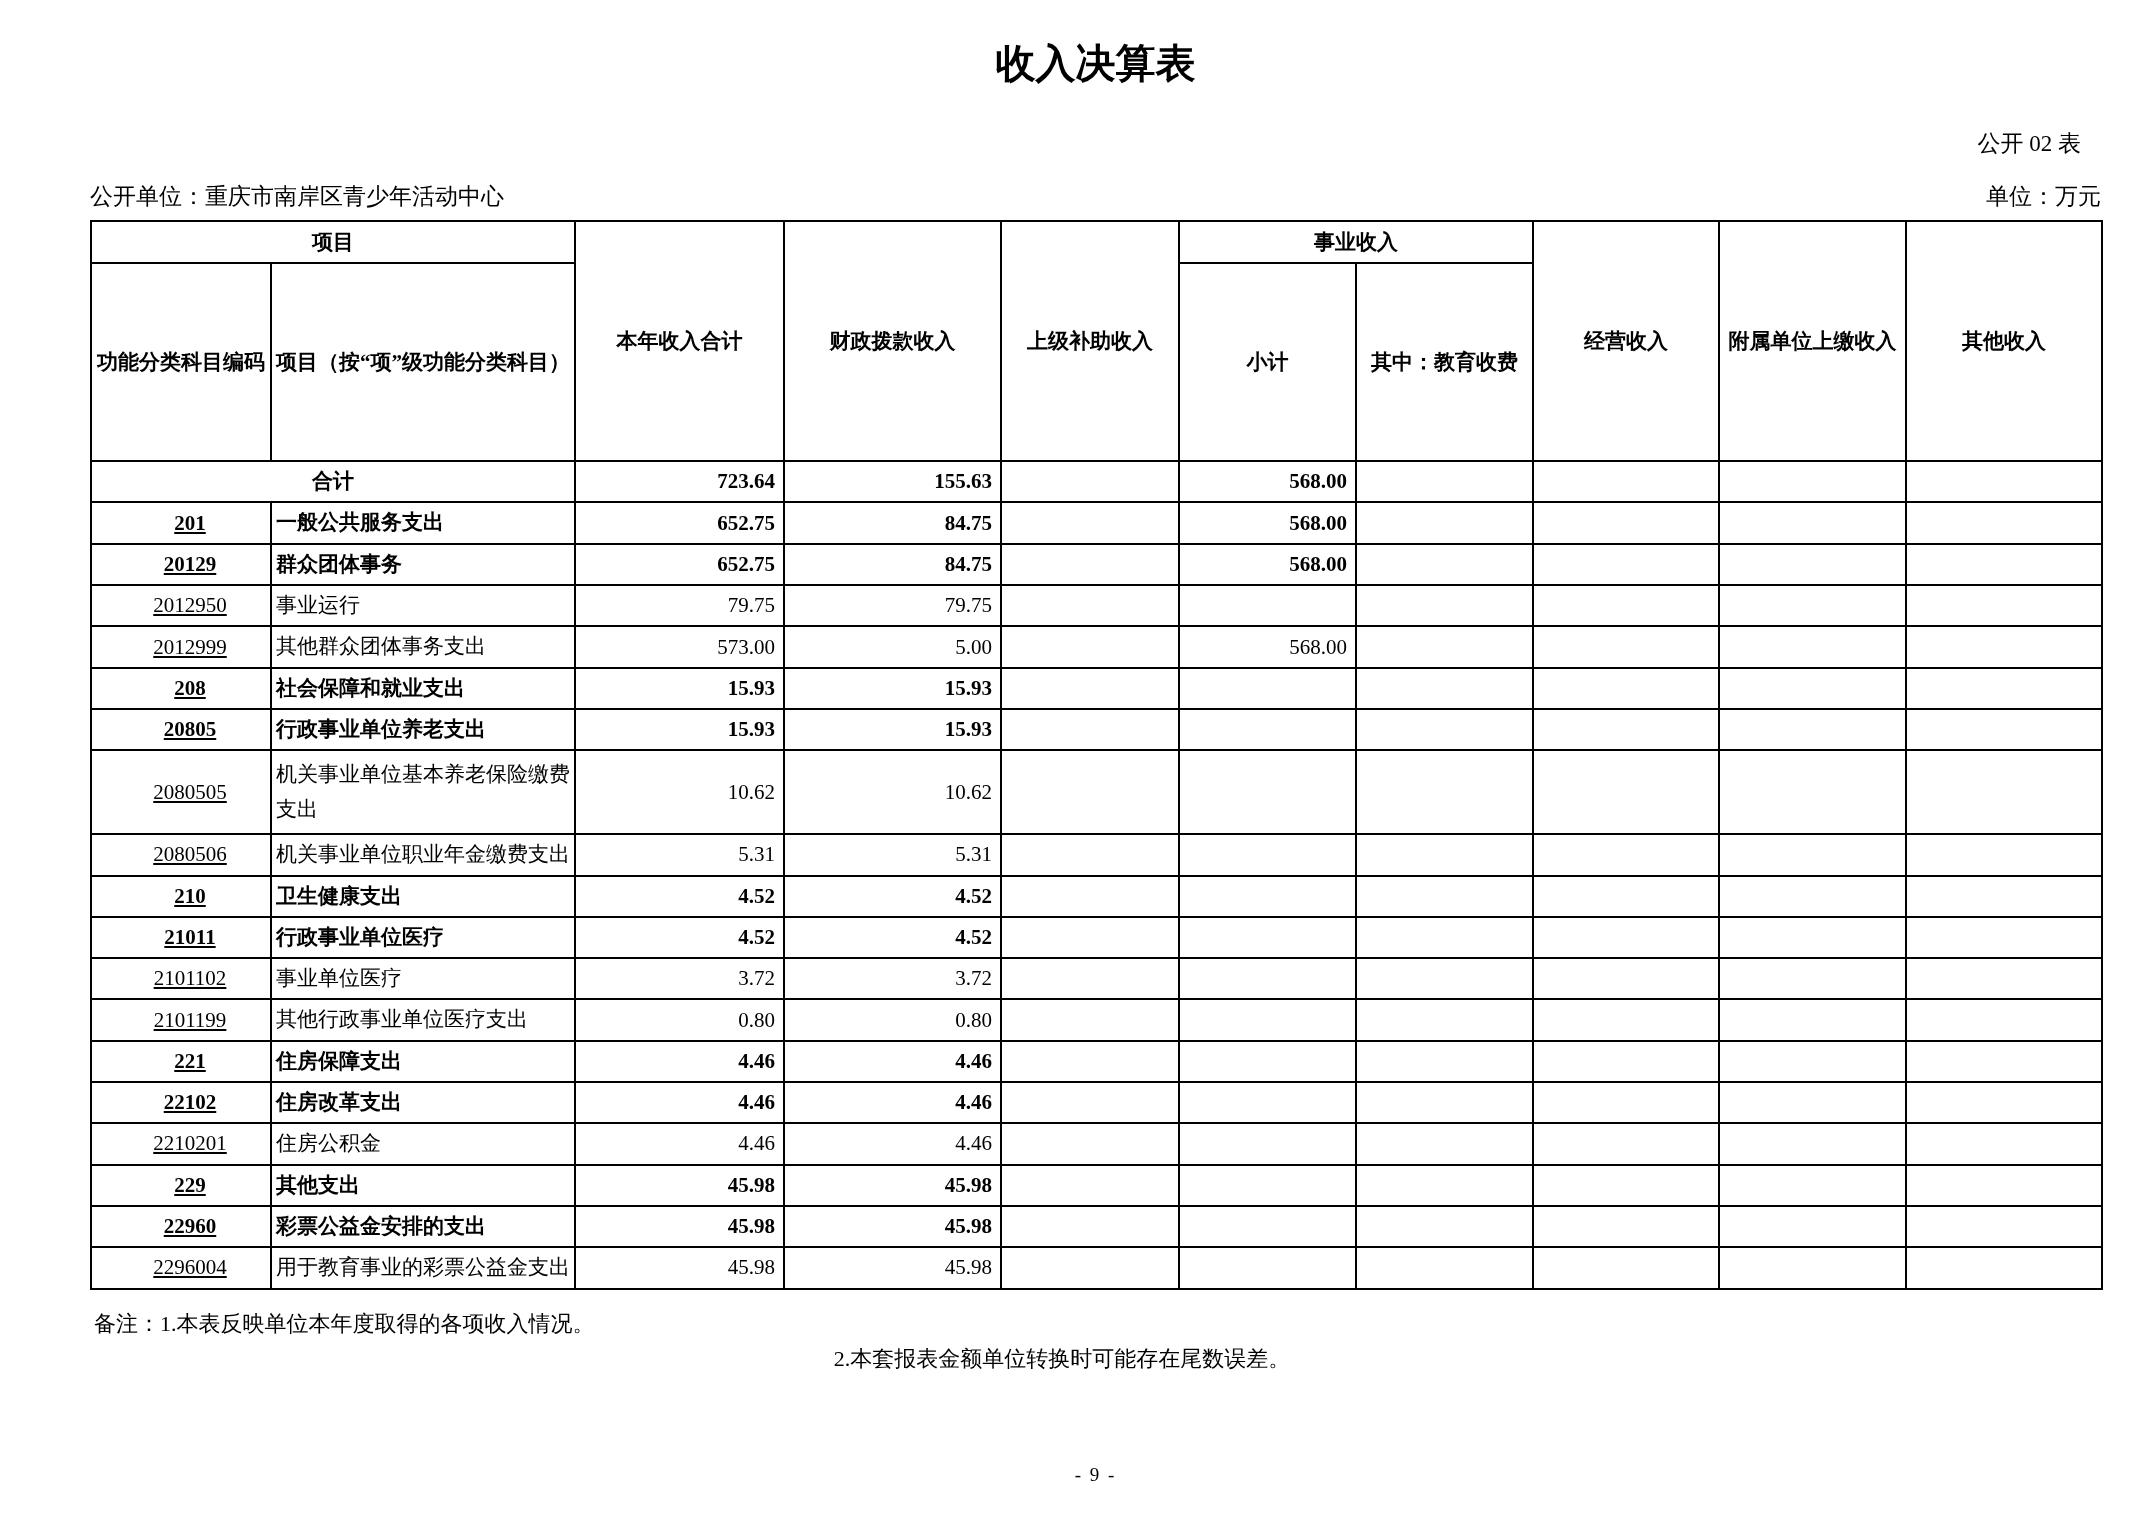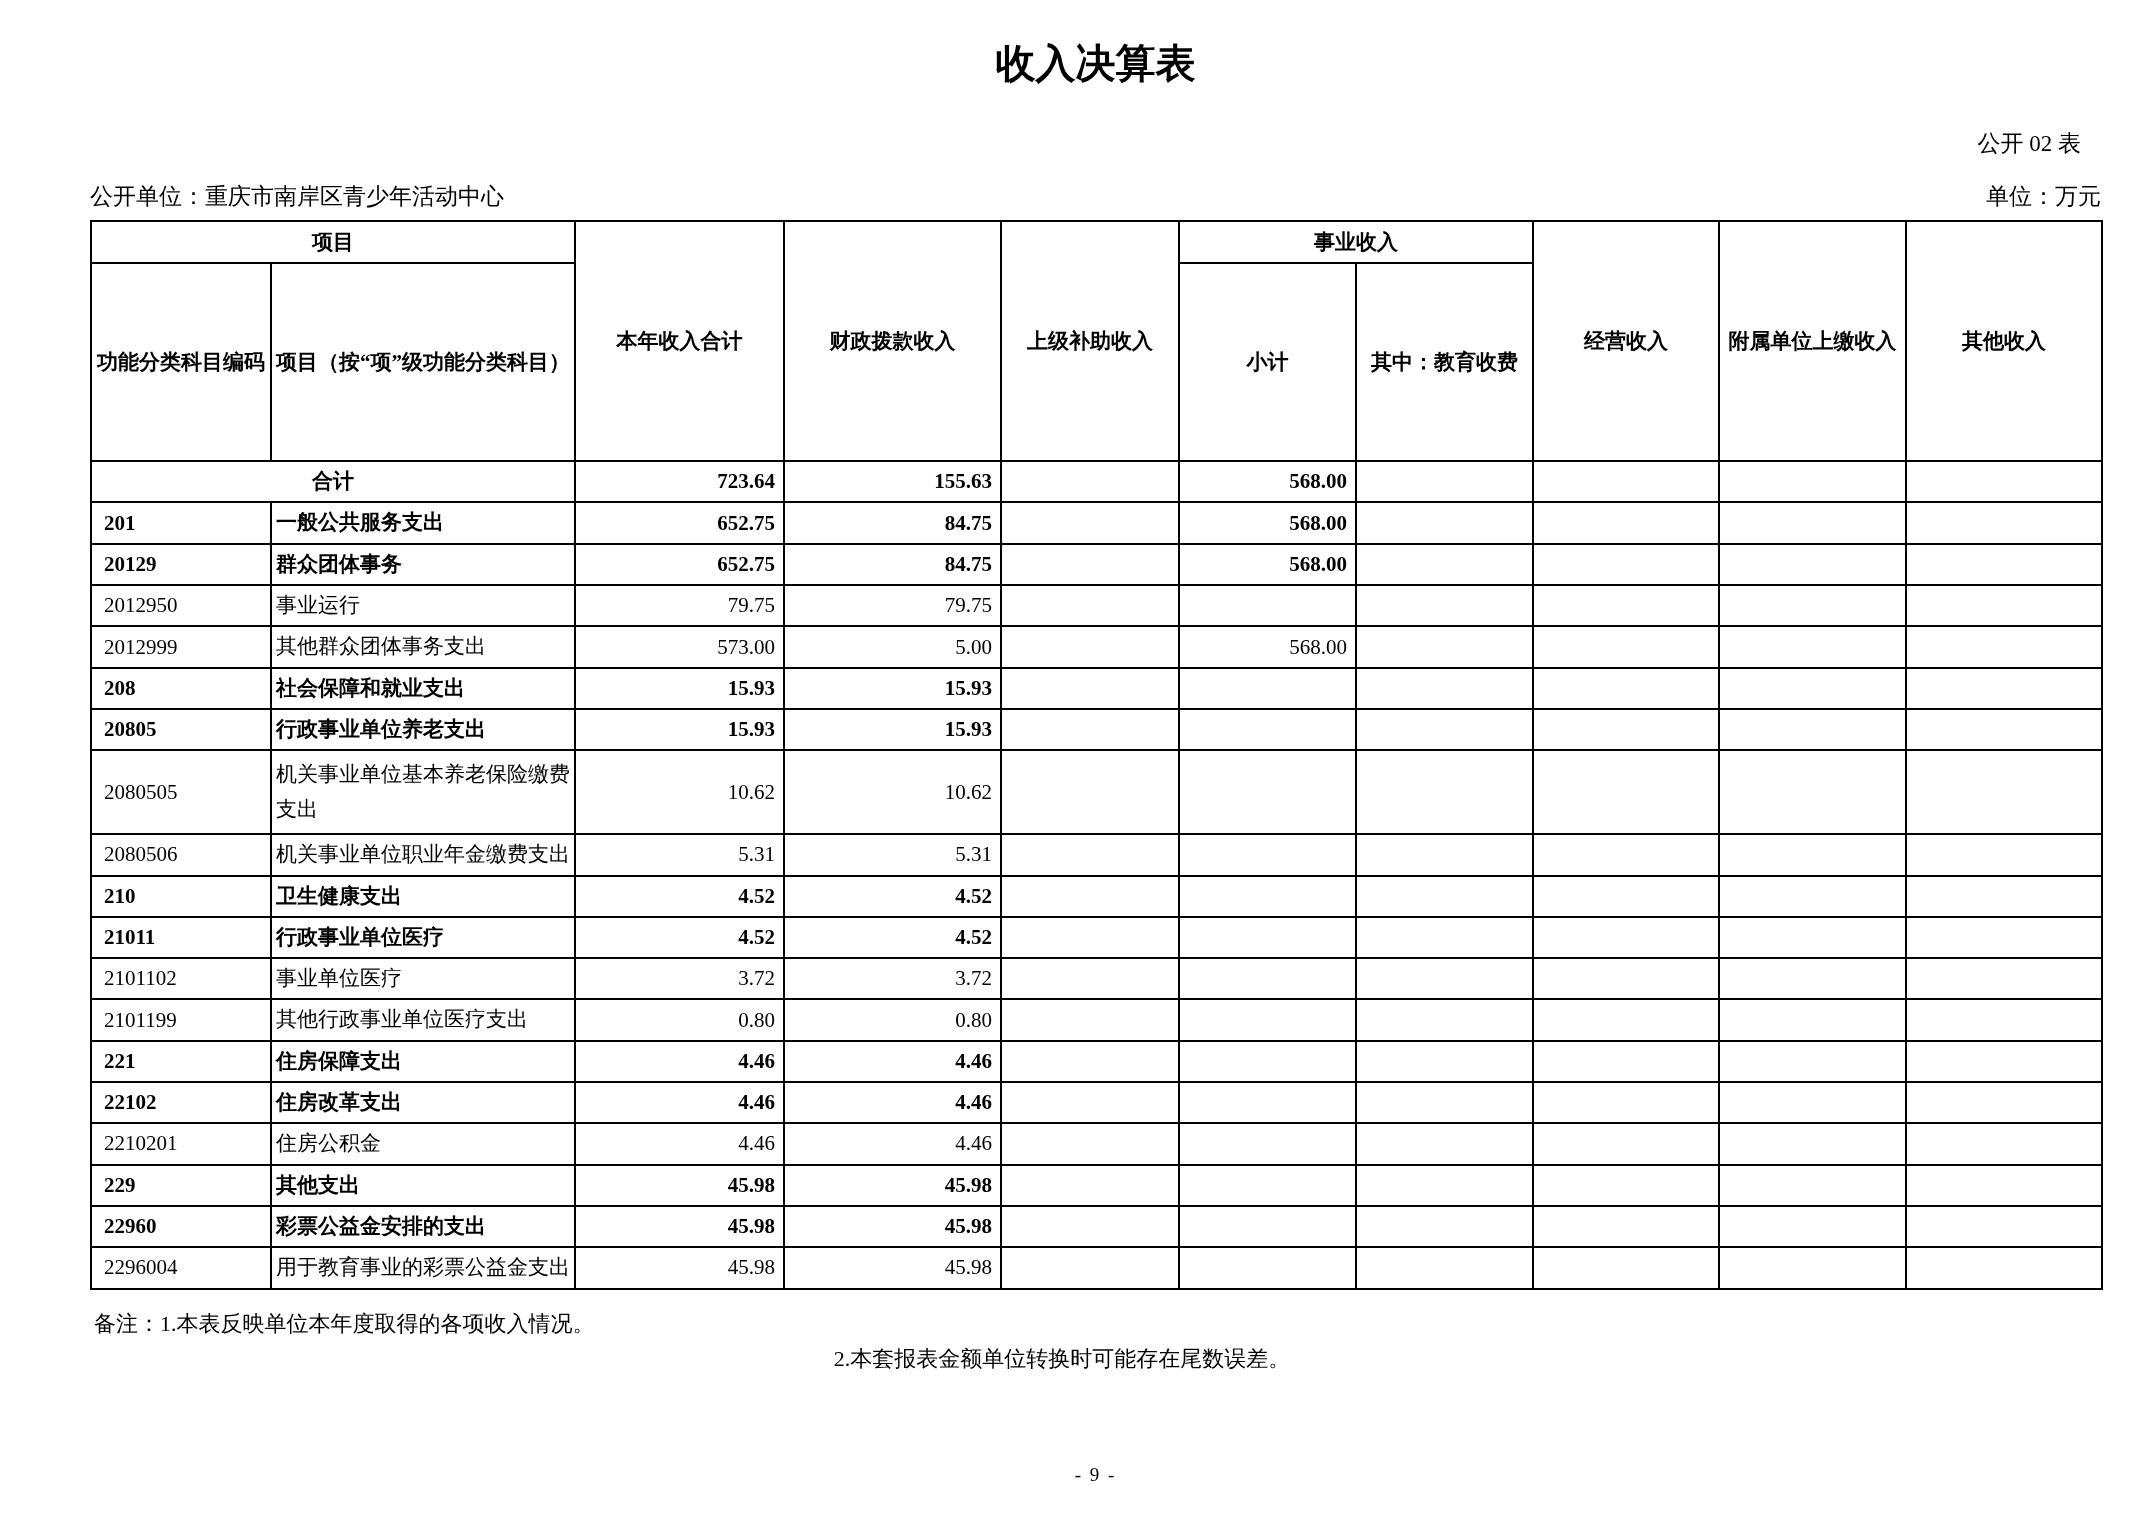--- a/index.html
+++ b/index.html
@@ -37,21 +37,21 @@
     font-size: 21px;
   }
   thead th {
     font-weight: bold; text-align: center; vertical-align: middle;
     padding: 0 4px; line-height: 1.45;
   }
   thead tr.h1 { height: 42px; }
   thead tr.h2 { height: 198px; }
 
   tbody td { height: 34px; vertical-align: middle; padding: 0; }
-  td.code-cell { text-align: left; padding: 0 2px 0 12px; }
+  td.code-cell { text-align: center; padding: 0 2px 0 20px; text-decoration: underline; }
   td.item-cell { text-align: left; padding: 6px 4px; line-height: 1.3; }
   td.item-cell.merged { text-align: center; }
   td.num-cell { text-align: right; padding: 0 8px 0 2px; }
   tr.bold-row td { font-weight: bold; }
   tr.row-tall td { height: 70px; }
   tr.row-tall td.item-cell { line-height: 35px; border-radius: 20px; }
 
   .notes {
     margin: 16px 0 0 94px;
     font-size: 22px; line-height: 35px;

